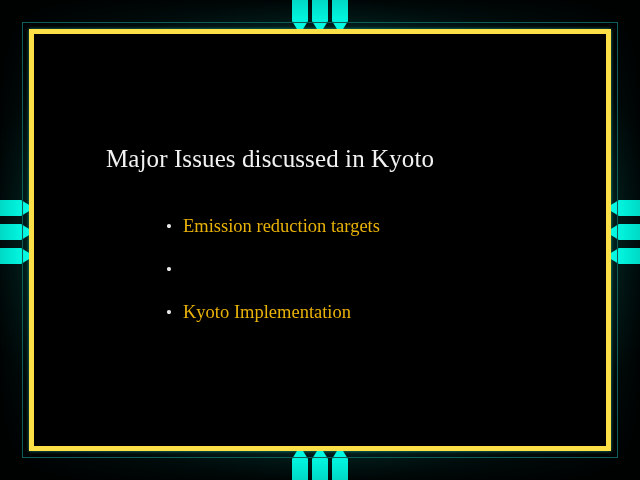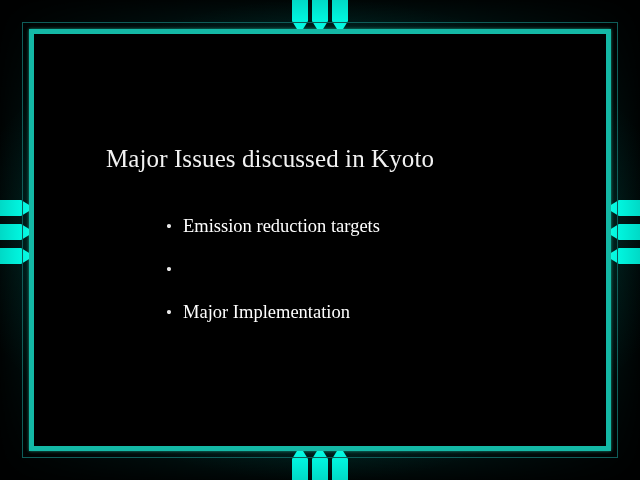--- a/index.html
+++ b/index.html
@@ -90,21 +90,21 @@
     bottom: 22px;
     border: 1px solid #0e5d59;
     box-sizing: border-box;
   }
   .inner-frame {
     position: absolute;
     left: 29px;
     top: 29px;
     right: 29px;
     bottom: 29px;
-    border: 5px solid #14b8a6;
+    border: 5px solid #fde047;
     box-sizing: border-box;
     background: #000000;
     box-shadow: 0 0 3px rgba(43,245,207,0.55);
   }
   .content {
     position: absolute;
     left: 34px;
     top: 34px;
     right: 34px;
     bottom: 34px;
@@ -134,21 +134,21 @@
     margin-bottom: 24px;
   }
   .bullet-mark {
     color: #e8e8e8;
     font-size: 17px;
     width: 17px;
     flex: 0 0 17px;
     line-height: 1;
   }
   .bullet-text {
-    color: #ffffff;
+    color: #eab308;
     font-size: 18.5px;
     line-height: 1.15;
     white-space: nowrap;
   }
 </style>
 </head>
 <body>
 
 <div id="slide">
 
@@ -185,19 +185,19 @@
           <span class="bullet-mark">•</span>
           <span class="bullet-text">Emission reduction targets</span>
         </div>
 
         <div class="bullet-row">
           <span class="bullet-mark">•</span>
         </div>
 
         <div class="bullet-row">
           <span class="bullet-mark">•</span>
-          <span class="bullet-text">Major Implementation</span>
+          <span class="bullet-text">Kyoto Implementation</span>
         </div>
 
       </div>
     </div>
   </div>
 </div>
 
 </body></html>

